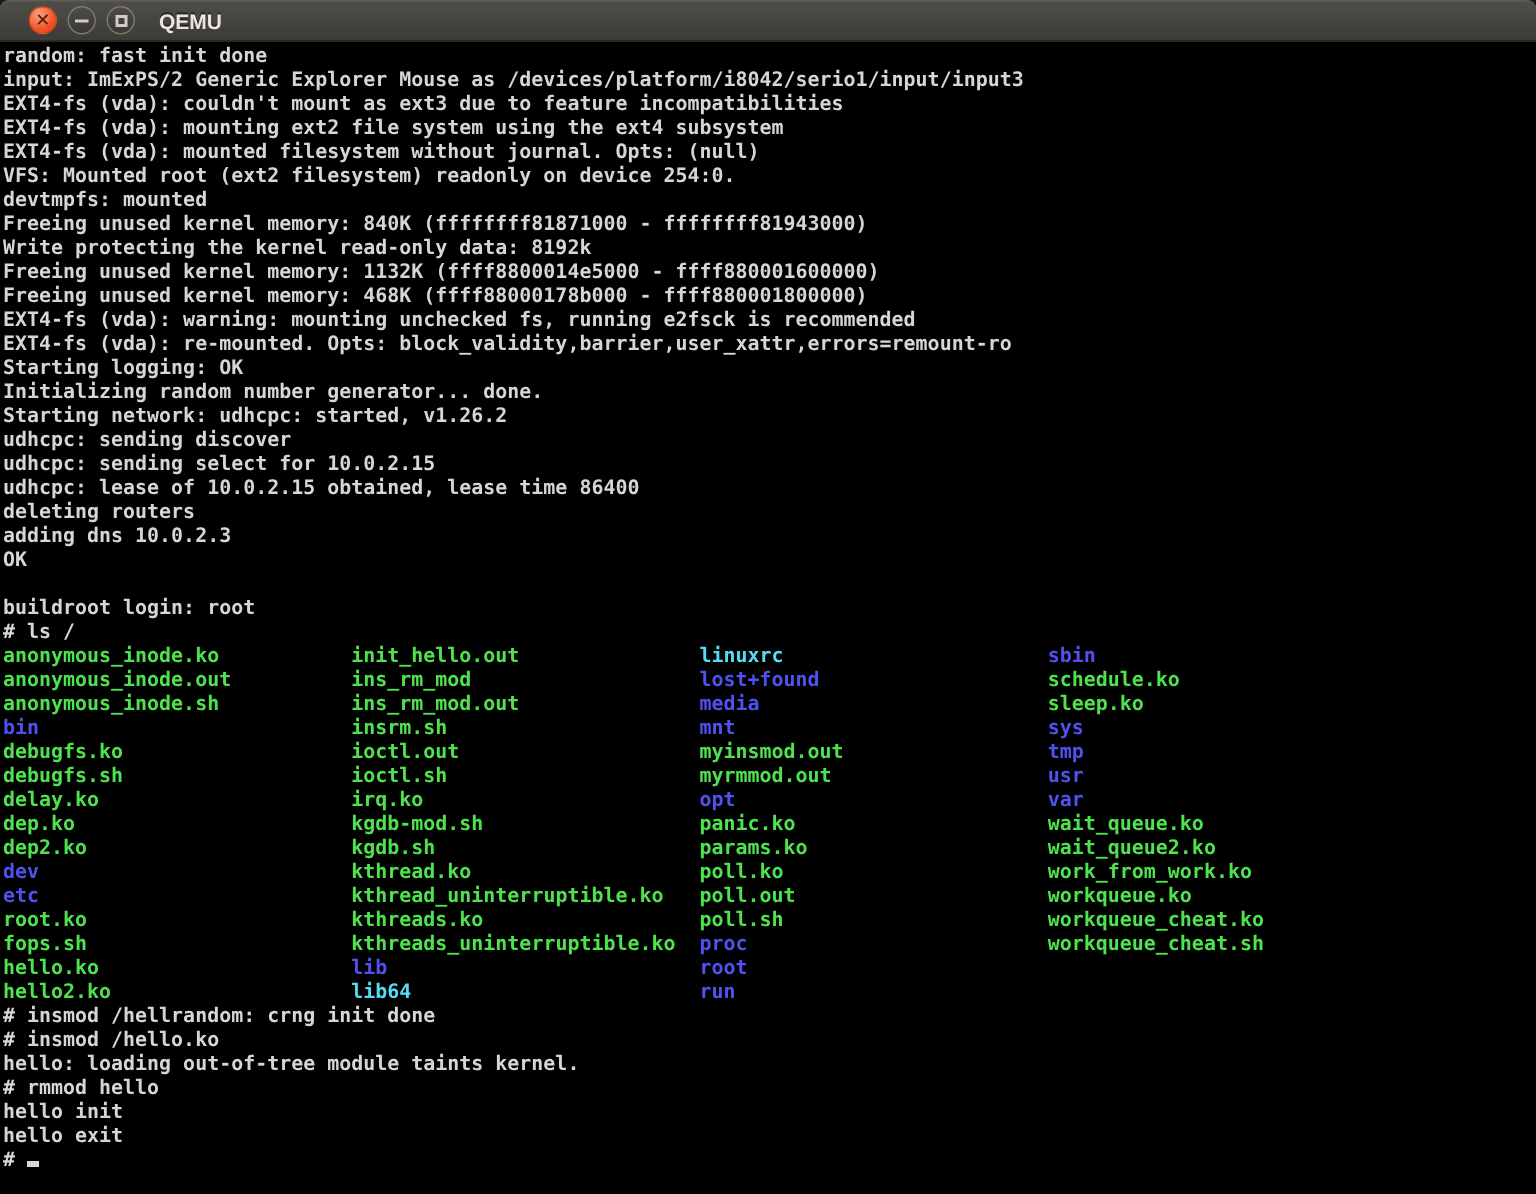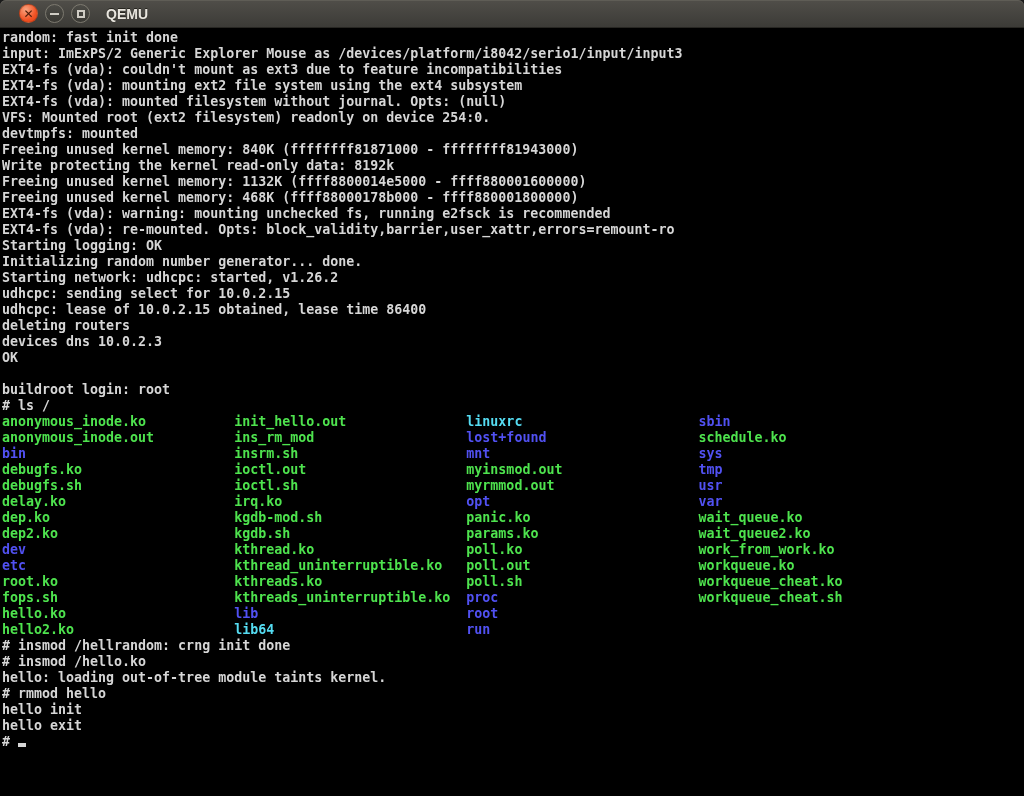--- a/index.html
+++ b/index.html
@@ -89,30 +89,32 @@
     <div class="line"><span class="c-fg">devtmpfs: mounted</span></div>
     <div class="line"><span class="c-fg">Freeing unused kernel memory: 840K (ffffffff81871000 - ffffffff81943000)</span></div>
     <div class="line"><span class="c-fg">Write protecting the kernel read-only data: 8192k</span></div>
     <div class="line"><span class="c-fg">Freeing unused kernel memory: 1132K (ffff8800014e5000 - ffff880001600000)</span></div>
     <div class="line"><span class="c-fg">Freeing unused kernel memory: 468K (ffff88000178b000 - ffff880001800000)</span></div>
     <div class="line"><span class="c-fg">EXT4-fs (vda): warning: mounting unchecked fs, running e2fsck is recommended</span></div>
     <div class="line"><span class="c-fg">EXT4-fs (vda): re-mounted. Opts: block_validity,barrier,user_xattr,errors=remount-ro</span></div>
     <div class="line"><span class="c-fg">Starting logging: OK</span></div>
     <div class="line"><span class="c-fg">Initializing random number generator... done.</span></div>
     <div class="line"><span class="c-fg">Starting network: udhcpc: started, v1.26.2</span></div>
+    <div class="line"><span class="c-fg">udhcpc: sending discover</span></div>
     <div class="line"><span class="c-fg">udhcpc: sending select for 10.0.2.15</span></div>
     <div class="line"><span class="c-fg">udhcpc: lease of 10.0.2.15 obtained, lease time 86400</span></div>
     <div class="line"><span class="c-fg">deleting routers</span></div>
-    <div class="line"><span class="c-fg">devices dns 10.0.2.3</span></div>
+    <div class="line"><span class="c-fg">adding dns 10.0.2.3</span></div>
     <div class="line"><span class="c-fg">OK</span></div>
     <div class="line"><span class="c-fg"></span></div>
     <div class="line"><span class="c-fg">buildroot login: root</span></div>
     <div class="line"><span class="c-fg"># ls /</span></div>
     <div class="line"><span class="c-g">anonymous_inode.ko</span><span class="c-fg">           </span><span class="c-g">init_hello.out</span><span class="c-fg">               </span><span class="c-c">linuxrc</span><span class="c-fg">                      </span><span class="c-b">sbin</span></div>
     <div class="line"><span class="c-g">anonymous_inode.out</span><span class="c-fg">          </span><span class="c-g">ins_rm_mod</span><span class="c-fg">                   </span><span class="c-b">lost+found</span><span class="c-fg">                   </span><span class="c-g">schedule.ko</span></div>
+    <div class="line"><span class="c-g">anonymous_inode.sh</span><span class="c-fg">           </span><span class="c-g">ins_rm_mod.out</span><span class="c-fg">               </span><span class="c-b">media</span><span class="c-fg">                        </span><span class="c-g">sleep.ko</span></div>
     <div class="line"><span class="c-b">bin</span><span class="c-fg">                          </span><span class="c-g">insrm.sh</span><span class="c-fg">                     </span><span class="c-b">mnt</span><span class="c-fg">                          </span><span class="c-b">sys</span></div>
     <div class="line"><span class="c-g">debugfs.ko</span><span class="c-fg">                   </span><span class="c-g">ioctl.out</span><span class="c-fg">                    </span><span class="c-g">myinsmod.out</span><span class="c-fg">                 </span><span class="c-b">tmp</span></div>
     <div class="line"><span class="c-g">debugfs.sh</span><span class="c-fg">                   </span><span class="c-g">ioctl.sh</span><span class="c-fg">                     </span><span class="c-g">myrmmod.out</span><span class="c-fg">                  </span><span class="c-b">usr</span></div>
     <div class="line"><span class="c-g">delay.ko</span><span class="c-fg">                     </span><span class="c-g">irq.ko</span><span class="c-fg">                       </span><span class="c-b">opt</span><span class="c-fg">                          </span><span class="c-b">var</span></div>
     <div class="line"><span class="c-g">dep.ko</span><span class="c-fg">                       </span><span class="c-g">kgdb-mod.sh</span><span class="c-fg">                  </span><span class="c-g">panic.ko</span><span class="c-fg">                     </span><span class="c-g">wait_queue.ko</span></div>
     <div class="line"><span class="c-g">dep2.ko</span><span class="c-fg">                      </span><span class="c-g">kgdb.sh</span><span class="c-fg">                      </span><span class="c-g">params.ko</span><span class="c-fg">                    </span><span class="c-g">wait_queue2.ko</span></div>
     <div class="line"><span class="c-b">dev</span><span class="c-fg">                          </span><span class="c-g">kthread.ko</span><span class="c-fg">                   </span><span class="c-g">poll.ko</span><span class="c-fg">                      </span><span class="c-g">work_from_work.ko</span></div>
     <div class="line"><span class="c-b">etc</span><span class="c-fg">                          </span><span class="c-g">kthread_uninterruptible.ko</span><span class="c-fg">   </span><span class="c-g">poll.out</span><span class="c-fg">                     </span><span class="c-g">workqueue.ko</span></div>
     <div class="line"><span class="c-g">root.ko</span><span class="c-fg">                      </span><span class="c-g">kthreads.ko</span><span class="c-fg">                  </span><span class="c-g">poll.sh</span><span class="c-fg">                      </span><span class="c-g">workqueue_cheat.ko</span></div>
     <div class="line"><span class="c-g">fops.sh</span><span class="c-fg">                      </span><span class="c-g">kthreads_uninterruptible.ko</span><span class="c-fg">  </span><span class="c-b">proc</span><span class="c-fg">                         </span><span class="c-g">workqueue_cheat.sh</span></div>

